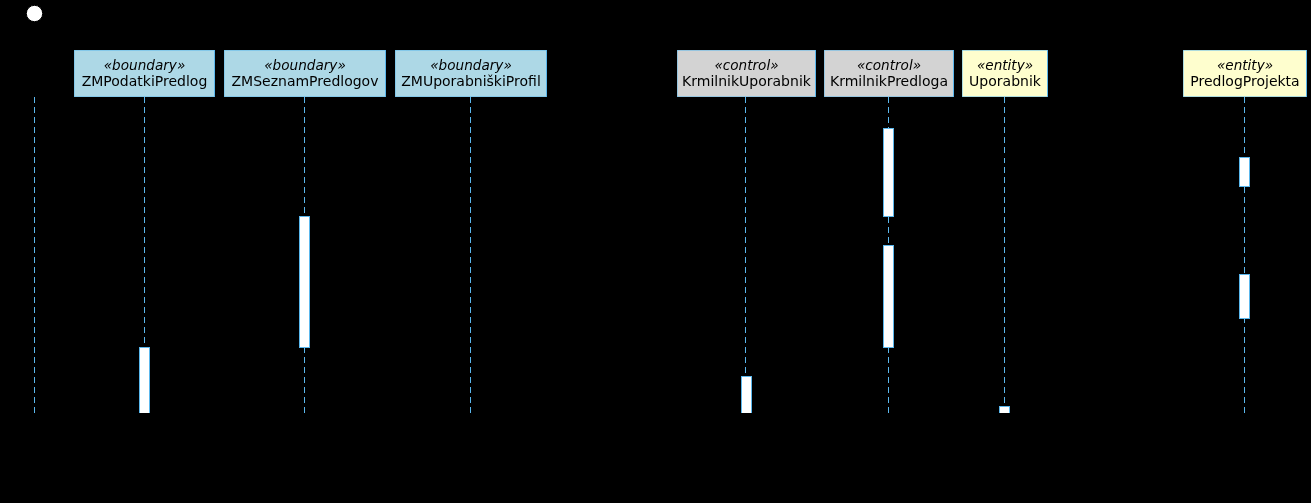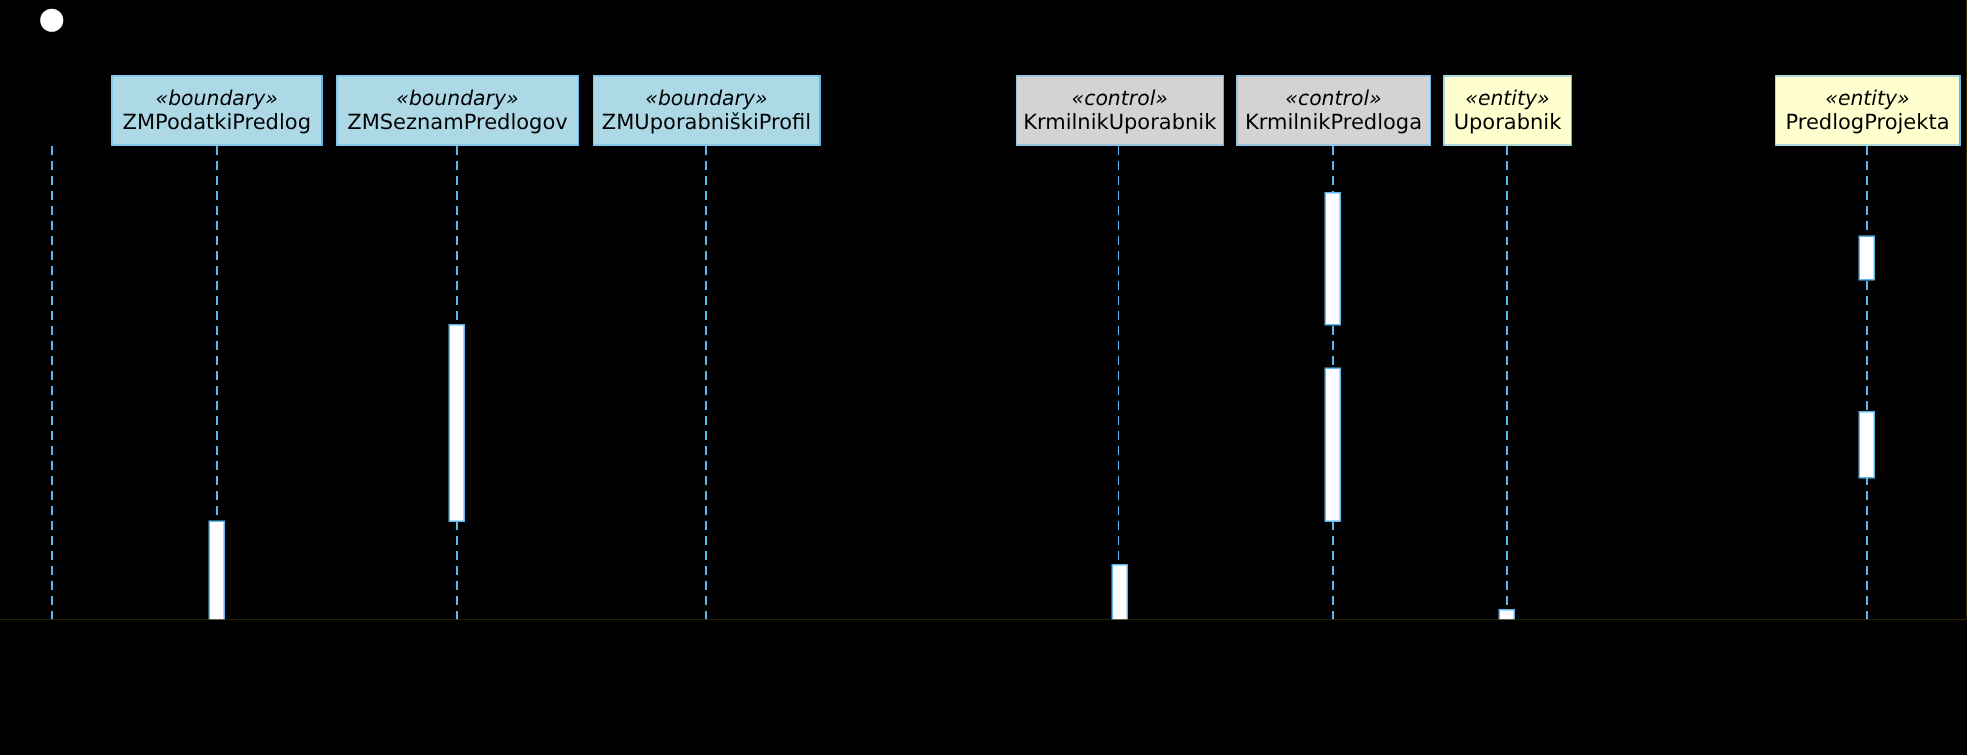--- a/index.html
+++ b/index.html
@@ -1,17 +1,17 @@
 <!DOCTYPE html>
 <html><head>
 <meta charset="utf-8">
 <title>UML Sequence Diagram</title>
 <style>
   html,body{margin:0;padding:0;background:#000;}
-  #stage{position:relative;width:1311px;height:413px;background:#eab308;overflow:hidden;}
+  #stage{position:relative;width:1311px;height:413px;background:#86efac;overflow:hidden;}
   svg{display:block;}
   text{font-family:"DejaVu Sans",sans-serif;fill:#000;}
   .stereo{font-style:italic;}
 </style>
 </head>
 <body>
 
 <div id="stage">
   <svg id="svg" width="1311" height="503" viewBox="0 0 1311 503" xmlns="http://www.w3.org/2000/svg">
     <rect id="bg" x="0" y="0" width="1311" height="503" fill="#000000"></rect>

